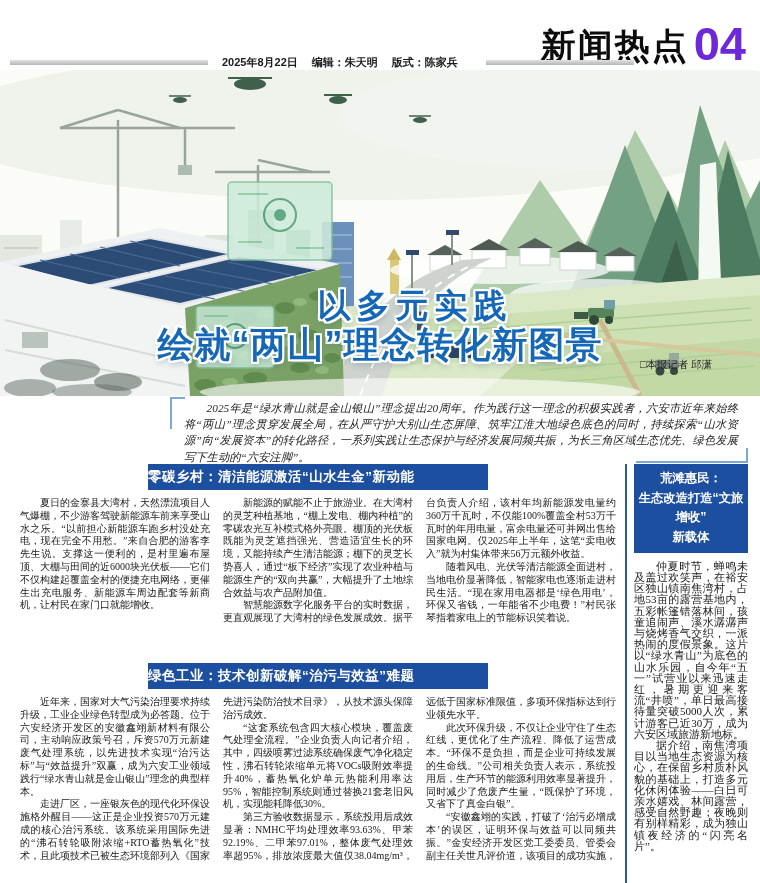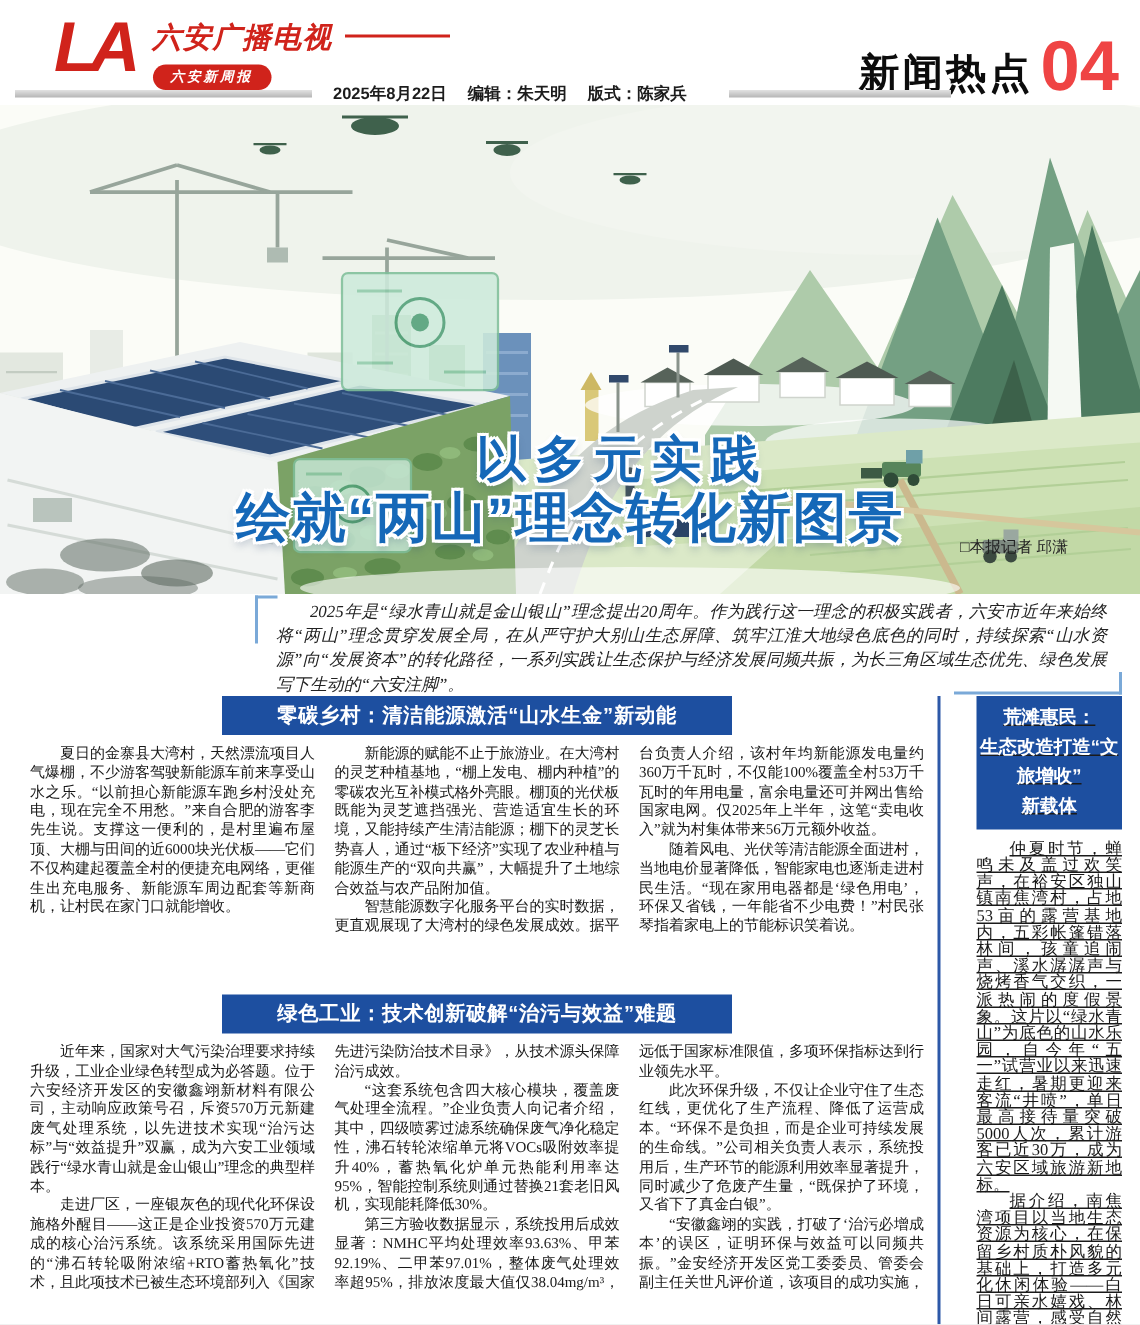--- a/index.html
+++ b/index.html
@@ -20,22 +20,22 @@
   .logo-name {
     font-family:"Liberation Serif",serif; font-weight:bold; font-style:italic;
     color:#d0231b; font-size:19px; letter-spacing:1px; white-space:nowrap;
   }
   .logo-name::after { content:""; display:inline-block; width:70px; height:2px; background:#d0231b; vertical-align:6px; margin-left:8px; }
   .logo-sub {
     display:inline-block; margin-top:5px; background:#d0231b; color:#fff;
     font-size:9px; font-weight:bold; font-style:italic; padding:2px 12px; border-radius:9px; letter-spacing:2px;
   }
   .section-head { position:absolute; right:14px; top:26px; display:flex; align-items:flex-end; }
-  .sec-title { font-family:"Liberation Sans",sans-serif; font-weight:900; font-size:27px; color:#0c0c0c; letter-spacing:2px; line-height:1; }
-  .page-no { font-family:"Liberation Sans",sans-serif; font-weight:900; font-size:47px; color:#ef4444; line-height:.78; margin-left:5px; }
+  .sec-title { font-family:"Liberation Sans",sans-serif; font-weight:900; font-size:35px; color:#0c0c0c; letter-spacing:2px; line-height:1; }
+  .page-no { font-family:"Liberation Sans",sans-serif; font-weight:900; font-size:47px; color:#6d28d9; line-height:.78; margin-left:5px; }
   .rule-row { position:absolute; top:55px; left:10px; display:flex; align-items:center; }
   .rule { height:5px; background:linear-gradient(to bottom,#e2e2e2,#b5b5b5); }
   .rule.seg-l { width:198px; }
   .rule.seg-r { width:148px; }
   .dateline { font-family:"Liberation Sans",sans-serif; font-weight:bold; font-size:11px; color:#1c1c1c; white-space:nowrap; padding:0 14px; }
   .dateline span { margin-right:14px; }
   
   .hero { position:absolute; top:70px; left:0; width:760px; height:418px; overflow:hidden; }
   .hero svg { display:block; }
   .hero-title {
@@ -53,47 +53,40 @@
     color:#222; padding:3px 10px 0 14px;
   }
   .intro::before { content:""; position:absolute; left:0; top:0; width:13px; height:30px; border-left:2px solid #7aa9d8; border-top:2px solid #7aa9d8; }
   .intro::after { content:""; position:absolute; right:0; bottom:0; width:110px; height:13px; border-right:2px solid #7aa9d8; border-bottom:2px solid #7aa9d8; }
   .intro p { text-indent:2em; }
   
   .content { position:absolute; top:464px; left:20px; right:12px; bottom:0; display:flex; gap:9px; overflow:hidden; }
   .main { width:596px; flex:0 0 596px; }
   .bar {
     background:#1d4fa0; color:#fff; font-family:"Liberation Sans",sans-serif; font-weight:bold;
-    font-size:13.5px; letter-spacing:.5px; text-align:center; width:340px; margin:0 auto 7px auto; padding:4px 0;
+    font-size:13.5px; letter-spacing:.5px; text-align:left; width:340px; margin:0 auto 7px auto; padding:4px 0;
   }
   .sect2 { margin-top:14px; }
   .cols { column-count:3; column-gap:13px; text-align:justify; font-size:10px; line-height:12.8px; color:#181818; overflow:hidden; }
   .cols p { text-indent:2em; }
   .cols1 { height:152px; }
   .cols2 { height:178px; }
-  .sidebar { flex:1; border-left:2px solid #2d58a8; padding-left:24px; overflow:hidden;text-decoration:underline; }
+  .sidebar { flex:1; border-left:2px solid #2d58a8; padding-left:7px; overflow:hidden; }
   .s-bar {
     background:#1d4fa0; color:#fff; text-align:center; font-family:"Liberation Sans",sans-serif;
     font-weight:bold; font-size:12.3px; line-height:1.6; padding:5px 2px; margin-bottom:8px;
   }
   .sidebar p { text-indent:2em; text-align:justify; font-size:11px; line-height:11.2px; color:#181818; }
 </style>
 </head>
 <body>
 
 <div class="page">
 
   <div class="masthead">
-    <div class="logo">
-      <span class="logo-la">LA</span>
-      <span class="logo-right">
-        <span class="logo-name">六安广播电视</span><br>
-        <span class="logo-sub">六安新周报</span>
-      </span>
-    </div>
     <div class="section-head">
       <span class="sec-title">新闻热点</span>
       <span class="page-no">04</span>
     </div>
     <div class="rule-row">
       <span class="rule seg-l"></span>
       <span class="dateline">
         <span>2025年8月22日</span><span>编辑：朱天明</span><span>版式：陈家兵</span>
       </span>
       <span class="rule seg-r"></span>

